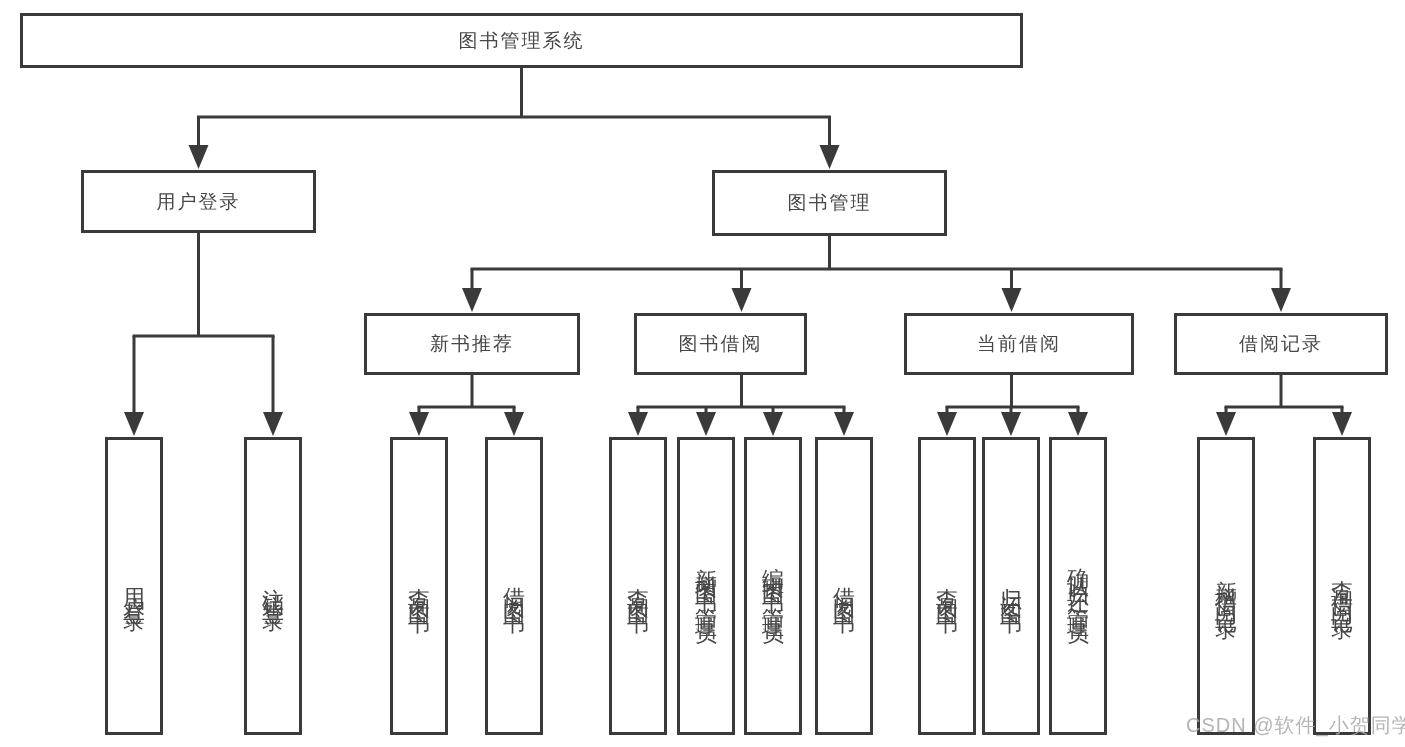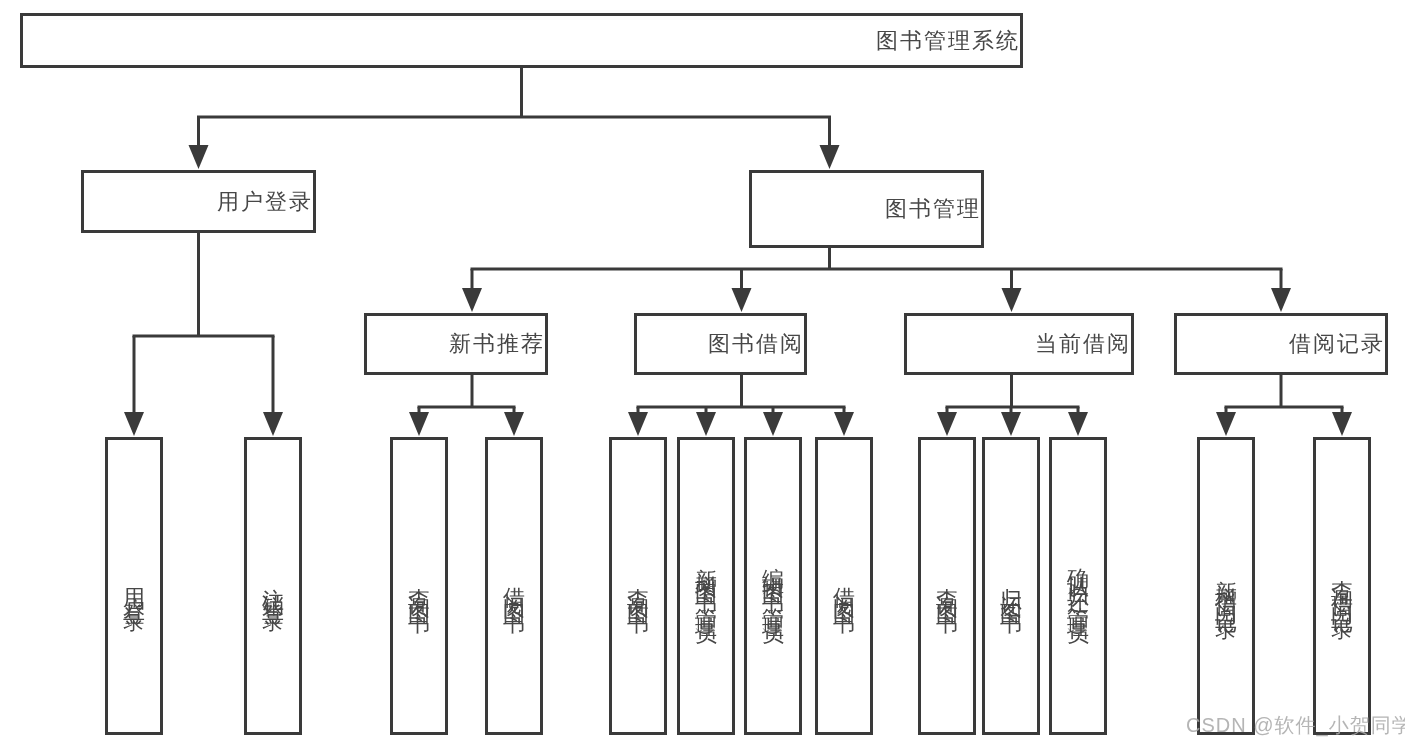--- a/index.html
+++ b/index.html
@@ -25,24 +25,23 @@
     position: absolute;
     box-sizing: border-box;
     background: #ffffff;
     border: 3px solid #3a3a3a;
     display: flex;
     align-items: center;
     justify-content: center;
     color: #474747;
   }
   .node.horizontal {
-    font-size: 22px;
+    font-size: 19px;
     letter-spacing: 2px;
     white-space: nowrap;
-    justify-content: flex-end;
   }
   .node.vertical .node-label {
     writing-mode: vertical-rl;
     text-orientation: mixed;
     font-size: 22px;
     line-height: 1;
     letter-spacing: 8px;
     white-space: nowrap;
   }
   #watermark {
@@ -114,24 +113,24 @@
       <line x1="1342" y1="407" x2="1342" y2="416" stroke="#3a3a3a" stroke-width="3"></line>
       <polygon points="1332,412 1352,412 1342,436" fill="#3a3a3a"></polygon>
     </svg>
   <div id="nodes">
       <div class="node horizontal" style="left: 20px; top: 13px; width: 1003px; height: 55px;">
         <span class="node-label">图书管理系统</span>
       </div>
       <div class="node horizontal" style="left: 81px; top: 170px; width: 235px; height: 63px;">
         <span class="node-label">用户登录</span>
       </div>
-      <div class="node horizontal" style="left: 712px; top: 170px; width: 235px; height: 78px; margin-left: 37px;">
+      <div class="node horizontal" style="left: 712px; top: 170px; width: 235px; height: 66px;">
         <span class="node-label">图书管理</span>
       </div>
-      <div class="node horizontal" style="left: 364px; top: 313px; width: 184px; height: 62px;">
+      <div class="node horizontal" style="left: 364px; top: 313px; width: 216px; height: 62px;">
         <span class="node-label">新书推荐</span>
       </div>
       <div class="node horizontal" style="left: 634px; top: 313px; width: 173px; height: 62px;">
         <span class="node-label">图书借阅</span>
       </div>
       <div class="node horizontal" style="left: 904px; top: 313px; width: 230px; height: 62px;">
         <span class="node-label">当前借阅</span>
       </div>
       <div class="node horizontal" style="left: 1174px; top: 313px; width: 214px; height: 62px;">
         <span class="node-label">借阅记录</span>

